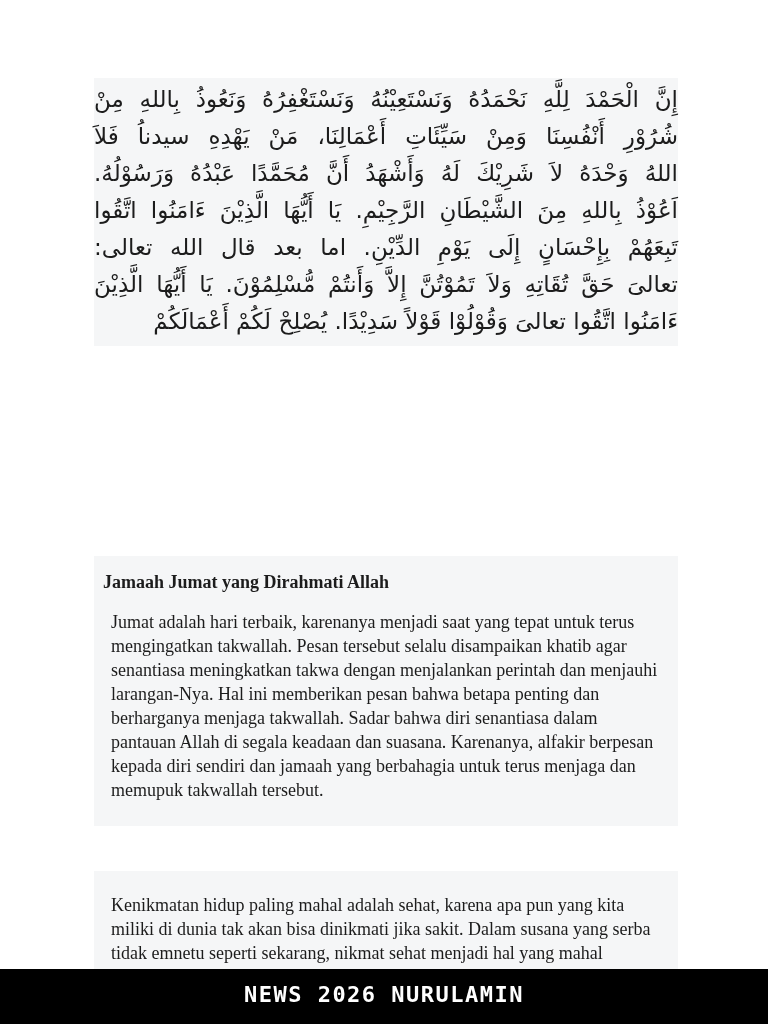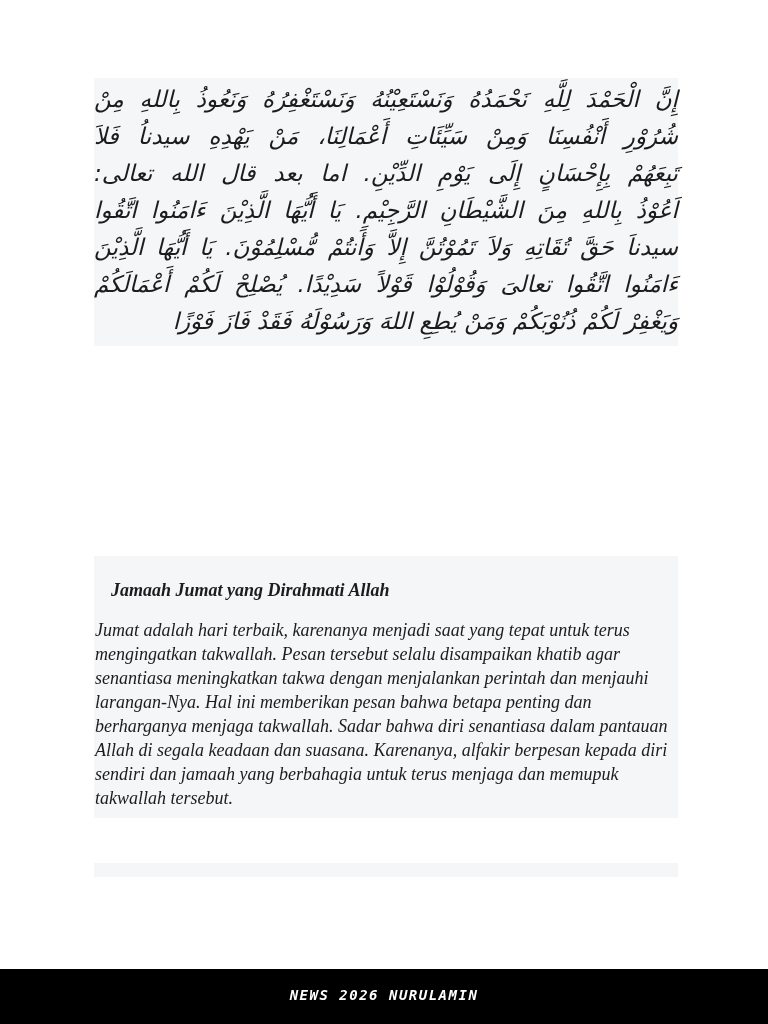--- a/index.html
+++ b/index.html
@@ -17,21 +17,20 @@
     background: var(--page-bg);
     font-family: "Liberation Serif", serif;
     color: var(--text-color);
     overflow: hidden;
   }
   .page {
     position: relative;
     width: 768px;
     height: 784px;
     background: var(--page-bg);
-    font-style: italic;
   }
 
   
   .arabic-block {
     position: absolute;
     left: 94px;
     top: 78px;
     width: 584px;
     padding: 3px 0 6px 0;
     background: var(--block-bg);
@@ -55,28 +54,28 @@
     left: 94px;
     top: 556px;
     width: 584px;
   }
   .text-section {
     background: var(--block-bg);
     padding: 6px 4px 8px 1px;
     margin-bottom: 45px;
   }
   .section-heading {
-    margin: 16px;
+    margin: 8px;
     font-size: 18px;
     line-height: 24px;
     font-weight: bold;
     font-family: "Liberation Serif", serif;
   }
   .section-body {
-    margin: 0;
+    margin: 16px;
     font-size: 18px;
     line-height: 24px;
     text-align: left;
   }
 
   
   .footer-bar {
     position: absolute;
     left: 0;
     top: 969px;
@@ -84,59 +83,60 @@
     height: 55px;
     background: var(--footer-bg);
     display: flex;
     align-items: center;
     justify-content: center;
   }
   .footer-text {
     color: var(--footer-text);
     font-family: "DejaVu Sans Mono", monospace;
     font-weight: bold;
-    font-size: 14px;
+    font-size: 22px;
     letter-spacing: 1.5px;
     transform: translateY(-2px);
   }
 </style>
 </head>
 <body>
 
 <div class="page">
 
   <div class="arabic-block">
 
       <div class="arabic-line">إِنَّ الْحَمْدَ لِلَّهِ نَحْمَدُهُ وَنَسْتَعِيْنُهُ وَنَسْتَغْفِرُهُ وَنَعُوذُ بِاللهِ مِنْ</div>
 
       <div class="arabic-line">شُرُوْرِ أَنْفُسِنَا وَمِنْ سَيِّئَاتِ أَعْمَالِنَا، مَنْ يَهْدِهِ سيدناُ فَلاَ</div>
 
 
+      <div class="arabic-line">اللهُ وَحْدَهُ لاَ شَرِيْكَ لَهُ وَأَشْهَدُ أَنَّ مُحَمَّدًا عَبْدُهُ وَرَسُوْلُهُ.</div>
 
+
+      <div class="arabic-line">اَعُوْذُ بِاللهِ مِنَ الشَّيْطَانِ الرَّجِيْمِ. يَا أَيُّهَا الَّذِيْنَ ءَامَنُوا اتَّقُوا</div>
 
       <div class="arabic-line">تَبِعَهُمْ بِإِحْسَانٍ إِلَى يَوْمِ الدِّيْنِ. اما بعد قال الله تعالى:</div>
 
-      <div class="arabic-line">اَعُوْذُ بِاللهِ مِنَ الشَّيْطَانِ الرَّجِيْمِ. يَا أَيُّهَا الَّذِيْنَ ءَامَنُوا اتَّقُوا</div>
-
-      <div class="arabic-line">سيدناَ حَقَّ تُقَاتِهِ وَلاَ تَمُوْتُنَّ إِلاَّ وَأَنتُمْ مُّسْلِمُوْنَ. يَا أَيُّهَا الَّذِيْنَ</div>
+      <div class="arabic-line">تعالىَ حَقَّ تُقَاتِهِ وَلاَ تَمُوْتُنَّ إِلاَّ وَأَنتُمْ مُّسْلِمُوْنَ. يَا أَيُّهَا الَّذِيْنَ</div>
 
       <div class="arabic-line">ءَامَنُوا اتَّقُوا تعالىَ وَقُوْلُوْا قَوْلاً سَدِيْدًا. يُصْلِحْ لَكُمْ أَعْمَالَكُمْ</div>
 
-      <div class="arabic-line">وَيَغْفِرْ لَكُمْ ذُنُوْبَكُمْ وَمَنْ يُطِعِ اللهَ وَرَسُوْلَهُ فَقَدْ فَازَ فَوْزًا</div>
 
     </div>
 
   <div class="sections-wrap">
 
       <section class="text-section">
         <h2 class="section-heading">Jamaah Jumat yang Dirahmati Allah</h2>
         <p class="section-body">Jumat adalah hari terbaik, karenanya menjadi saat yang tepat untuk terus mengingatkan takwallah. Pesan tersebut selalu disampaikan khatib agar senantiasa meningkatkan takwa dengan menjalankan perintah dan menjauhi larangan-Nya. Hal ini memberikan pesan bahwa betapa penting dan berharganya menjaga takwallah. Sadar bahwa diri senantiasa dalam pantauan Allah di segala keadaan dan suasana. Karenanya, alfakir berpesan kepada diri sendiri dan jamaah yang berbahagia untuk terus menjaga dan memupuk takwallah tersebut.</p>
       </section>
 
       <section class="text-section">
+        <p class="section-body">Kenikmatan hidup paling mahal adalah sehat, karena apa pun yang kita miliki di dunia tak akan bisa dinikmati jika sakit. Dalam susana yang serba tidak emnetu seperti sekarang, nikmat sehat menjadi hal yang mahal</p>
       </section>
     </div>
 
   <div class="footer-bar">
     <span class="footer-text">NEWS 2026 NURULAMIN</span>
   </div>
 
 </div>
 
 </body></html>

